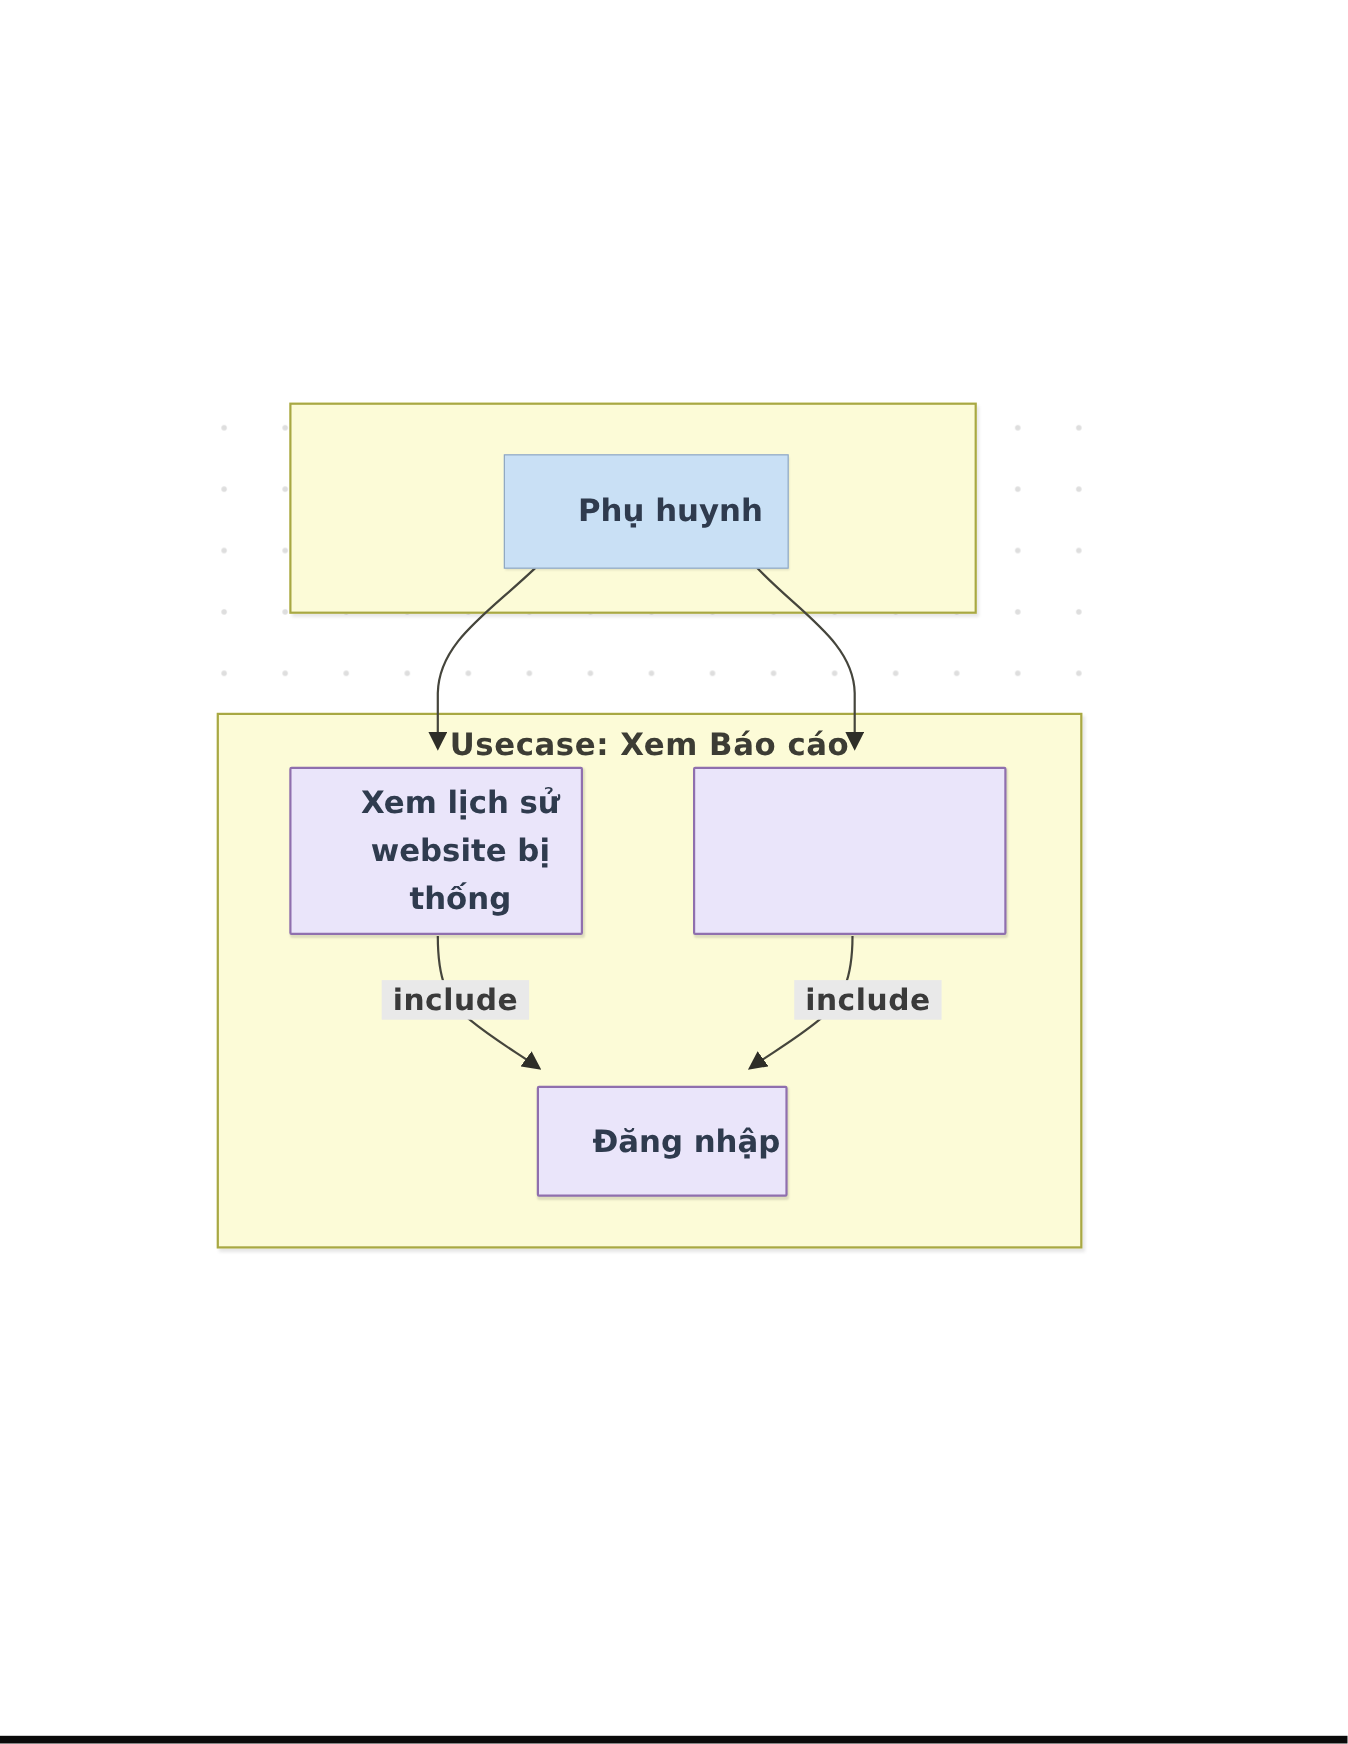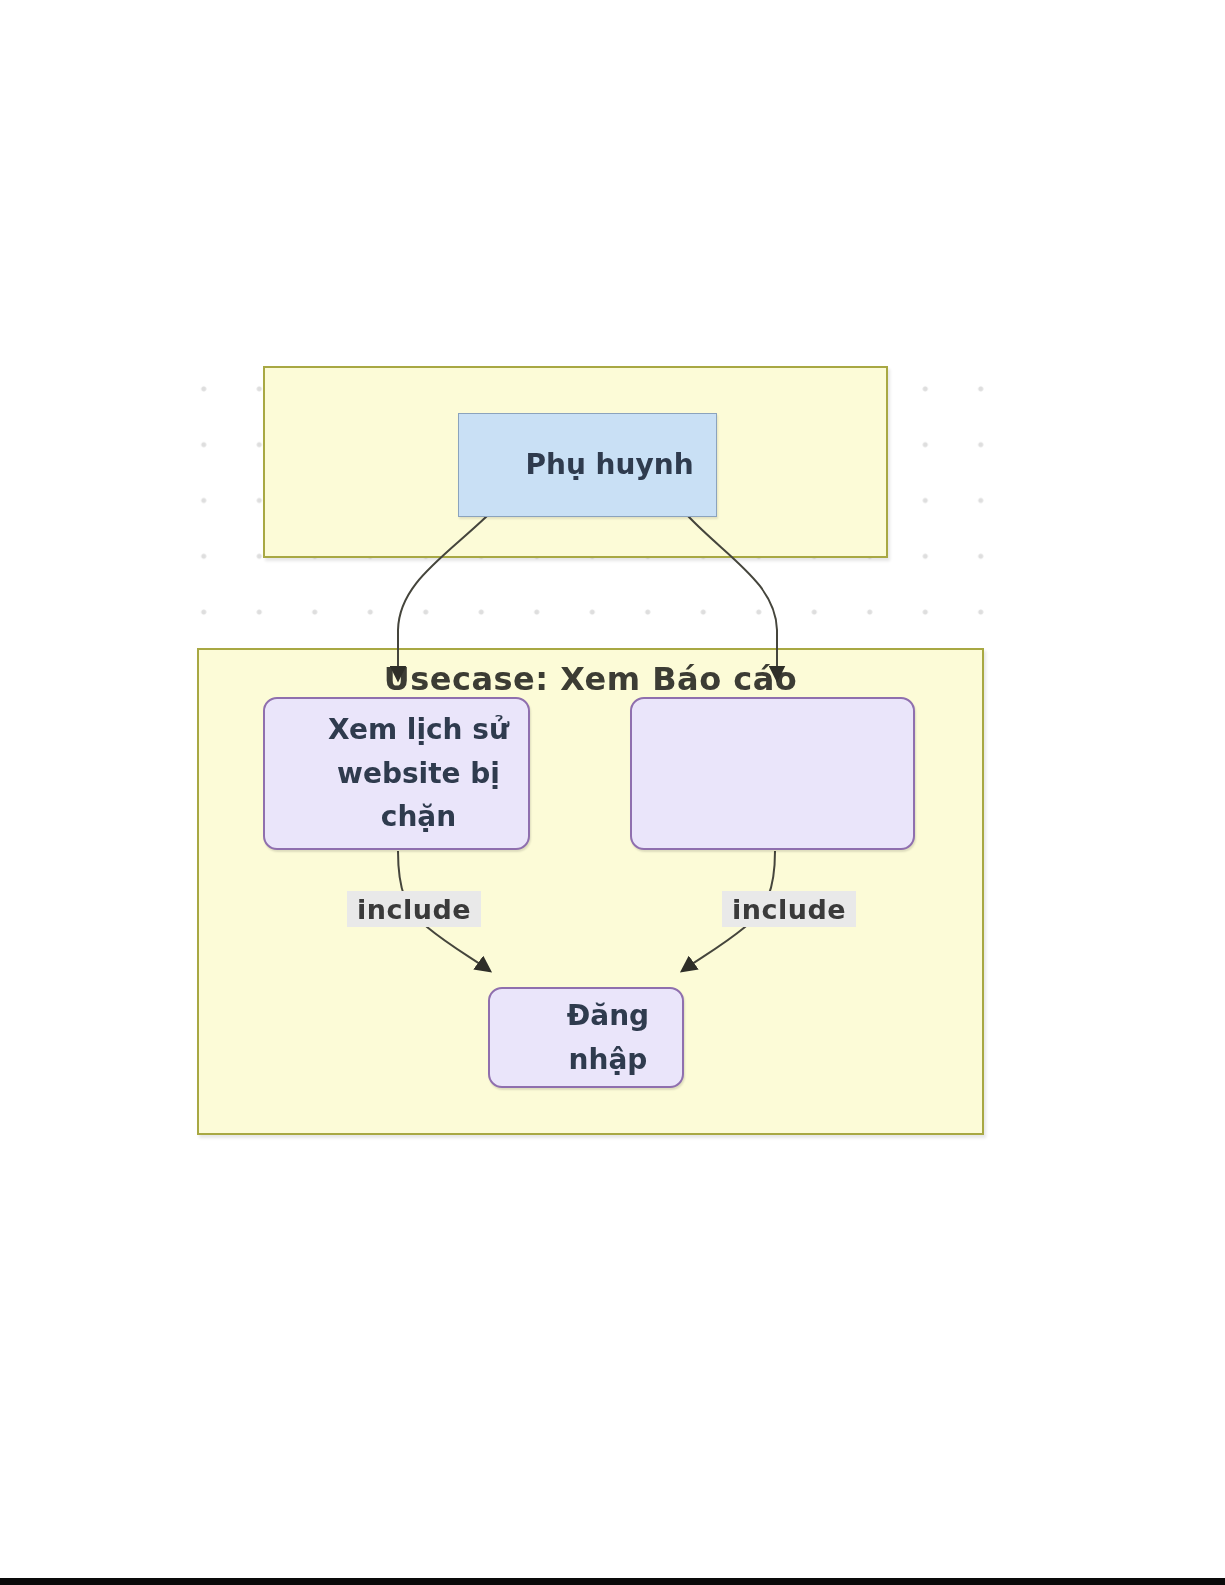--- a/index.html
+++ b/index.html
@@ -29,21 +29,21 @@
     z-index: 1;
     box-sizing: border-box;
   }
   .container-top  { left: 263px; top: 366px; width: 625px; height: 192px; }
   .container-main { left: 197px; top: 648px; width: 787px; height: 487px; }
 
   .system-title {
     position: absolute;
     left: 0; right: 0; top: 10px;
     text-align: center;
-    font-size: 32px;
+    font-size: 28px;
     font-weight: 600;
     color: #3c3c34;
     letter-spacing: 0.5px;
   }
 
   .node {
     position: absolute;
     display: flex;
     flex-direction: column;
     align-items: center;
@@ -59,26 +59,26 @@
   }
   .actor-node {
     left: 458px; top: 413px; width: 259px; height: 104px;
     background: #c9e0f5;
     border: 1px solid #8ba3bd;
     box-shadow: 1px 2px 2px rgba(0,0,0,0.10);
   }
   .usecase-node {
     background: #eae5fa;
     border: 2px solid #8f6fae;
-    border-radius: 14px;
+    border-radius: 2px;
     box-shadow: 1px 2px 2px rgba(0,0,0,0.12);
   }
   .usecase-left  { left: 263px; top: 697px; width: 267px; height: 153px; }
   .usecase-right { left: 630px; top: 697px; width: 285px; height: 153px; }
-  .login-node    { left: 488px; top: 987px; width: 196px; height: 101px; }
+  .login-node    { left: 488px; top: 987px; width: 228px; height: 101px; }
 
   .edge-layer {
     position: absolute; inset: 0;
     z-index: 2;
     pointer-events: none;
   }
 
   .include-label {
     position: absolute;
     background: #e9e9e9;
@@ -125,21 +125,21 @@
       <path d="M 775 851 C 775 890, 766 910, 745 927 C 722 946, 700 958, 682 971" marker-end="url(#arrowhead)"></path>
     </g>
   </svg>
 
   <div class="node actor-node">
     <span>Phụ huynh</span>
   </div>
 
   <div class="node usecase-node usecase-left">
     <span>Xem lịch sử</span>
-    <span>website bị chặn</span>
+    <span>website bị thống</span>
   </div>
 
   <div class="node usecase-node usecase-right">
   </div>
 
   <div class="node usecase-node login-node">
     <span>Đăng nhập</span>
   </div>
 
   <div class="include-label include-left">include</div>

